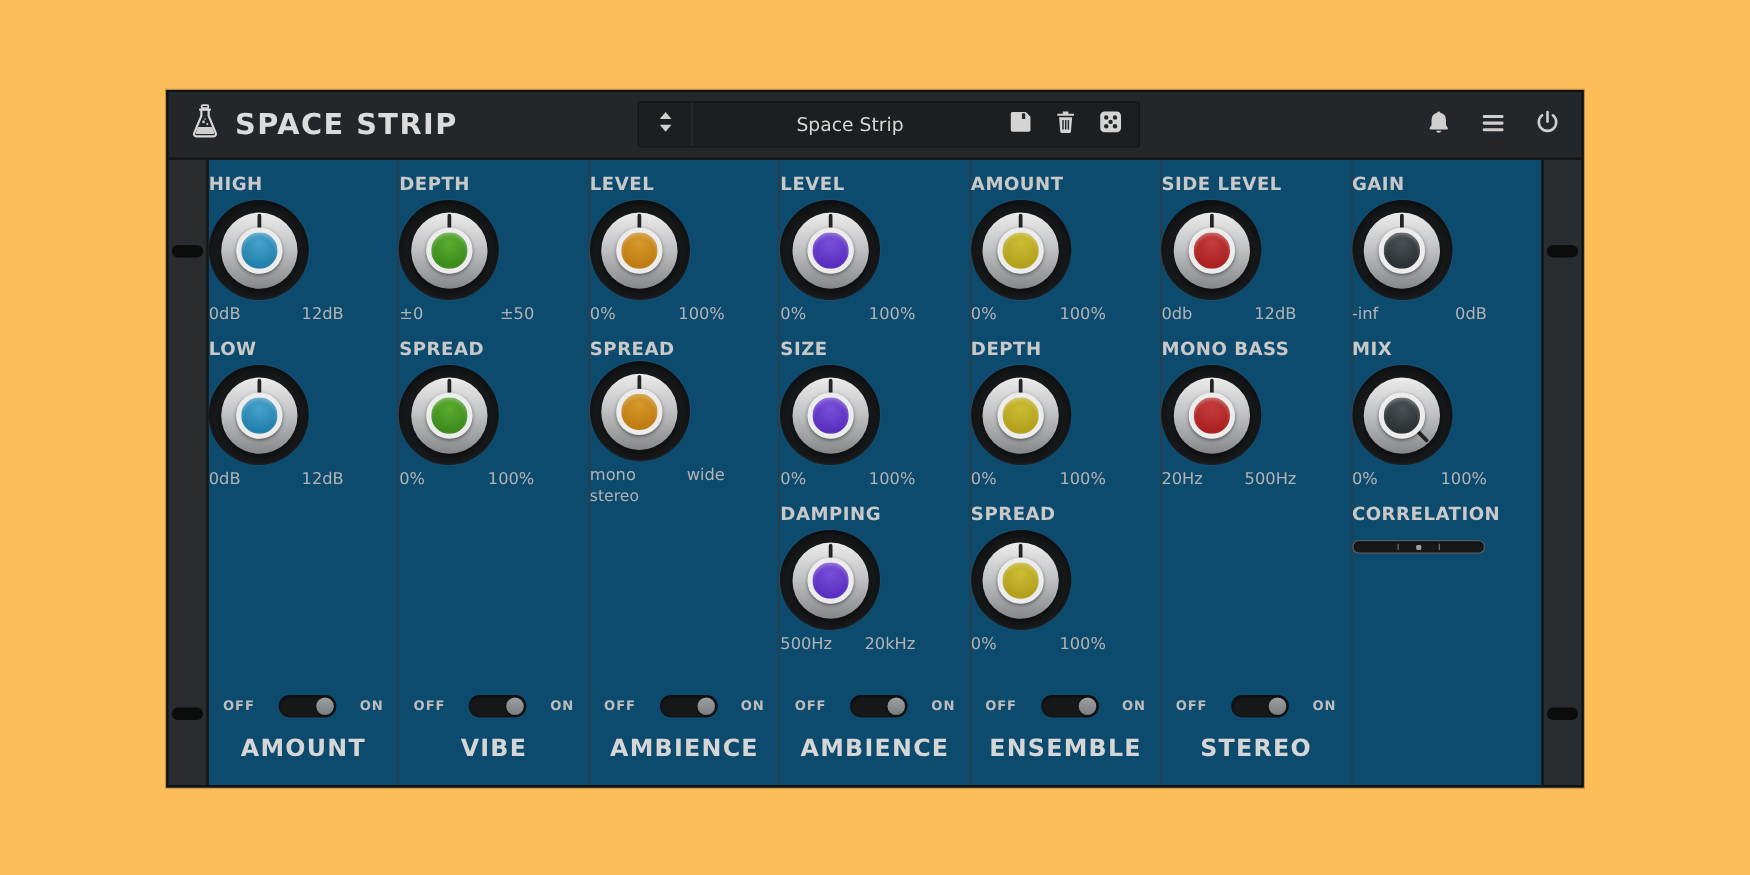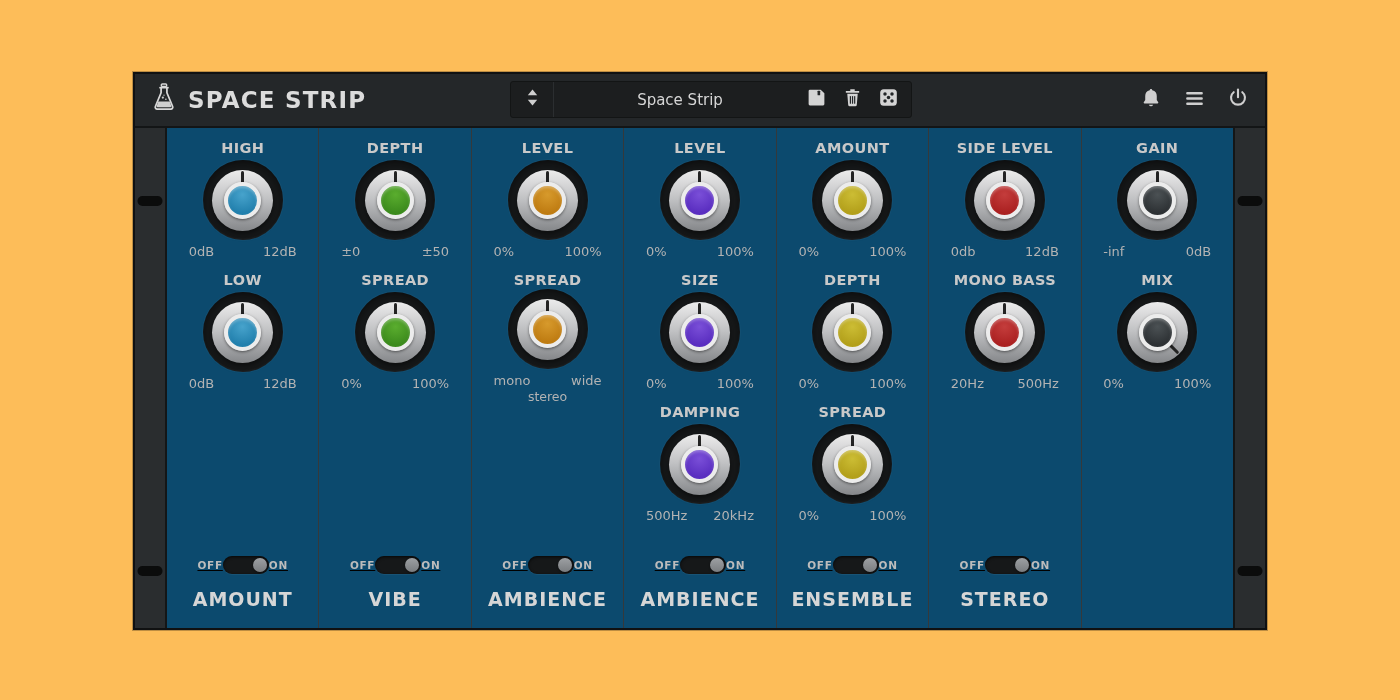--- a/index.html
+++ b/index.html
@@ -40,21 +40,21 @@
   .rack-edge.left{border-right:2px solid #141617;}
   .rack-edge.right{border-left:2px solid #141617;}
   .slot{position:absolute;left:50%;transform:translateX(-50%);width:25px;height:10px;background:#0b0c0c;border-radius:5px;}
   .slot.top{top:68px;}
   .slot.bottom{top:438px;}
   .columns{flex:1;display:flex;}
   .col{flex:1;display:flex;flex-direction:column;align-items:center;min-width:0;}
   .col + .col{border-left:1px solid #35393b;}
   
   .cell{height:132px;width:100%;box-sizing:border-box;padding-top:12px;
-        display:flex;flex-direction:column;align-items:center;}
+        display:flex;flex-direction:column;}
   .cell.tall{height:142px;}
   .knob-label{font-size:14.5px;font-weight:600;color:#c9c9c9;letter-spacing:.4px;height:19px;white-space:nowrap;}
   .knob{
     width:80px;height:80px;margin-top:1px;border-radius:50%;background:#181a1b;
     box-shadow:inset 0 3px 8px rgba(0,0,0,.55), inset 0 -1px 2px rgba(255,255,255,.06), 0 0 0 1px rgba(255,255,255,.03);
     display:flex;align-items:center;justify-content:center;position:relative;cursor:pointer;flex:0 0 auto;
   }
   .knob-body{
     width:61px;height:61px;border-radius:50%;
     background:linear-gradient(180deg,#ececec 0%,#c0c1c3 48%,#85878a 100%);
@@ -82,21 +82,21 @@
   .corr-meter{
     margin-top:9px;width:104px;height:9px;border-radius:5px;background:#17191a;
     border:1px solid #595c5e;position:relative;box-shadow:inset 0 1px 2px rgba(0,0,0,.6);
   }
   .corr-tick{position:absolute;top:2px;bottom:2px;width:1px;background:#6d7072;}
   .corr-tick.t1{left:34%;}
   .corr-tick.t2{left:66%;}
   .corr-dot{position:absolute;left:50%;top:50%;transform:translate(-50%,-50%);width:4px;height:4px;background:#9da0a3;border-radius:1px;}
   
   .footer{margin-top:auto;width:100%;display:flex;flex-direction:column;align-items:center;padding-bottom:14px;}
-  .toggle-row{display:flex;align-items:center;gap:0;height:24px;text-decoration:underline;}
+  .toggle-row{display:flex;align-items:center;gap:19px;height:24px;}
   .toggle-row.ghost{visibility:hidden;}
   .toggle-label{font-size:10.5px;font-weight:600;color:#bcbcbc;letter-spacing:.7px;}
   .toggle{
     width:46px;height:18px;border-radius:10px;background:#161819;position:relative;cursor:pointer;
     box-shadow:inset 0 1px 3px rgba(0,0,0,.75), 0 1px 0 rgba(255,255,255,.05);
   }
   .toggle .tknob{
     position:absolute;right:2px;top:2px;width:14px;height:14px;border-radius:50%;
     background:linear-gradient(180deg,#9da0a3,#7a7d80);box-shadow:0 1px 2px rgba(0,0,0,.5);
   }
@@ -524,20 +524,28 @@
                   <div class="notch"></div>
                 </div>
                 <div class="cap"></div>
               </div>
           </div>
           <div class="minmax">
             <span>0%</span>
             <span>100%</span>
           </div>
         </div>
+        <div class="cell tall">
+          <div class="knob-label">CORRELATION</div>
+          <div class="corr-meter">
+            <span class="corr-tick t1"></span>
+            <span class="corr-dot"></span>
+            <span class="corr-tick t2"></span>
+          </div>
+        </div>
       </div>
 
     </div>
 
     <div class="rack-edge right">
       <div class="slot top"></div>
       <div class="slot bottom"></div>
     </div>
   </div>
 </div>

